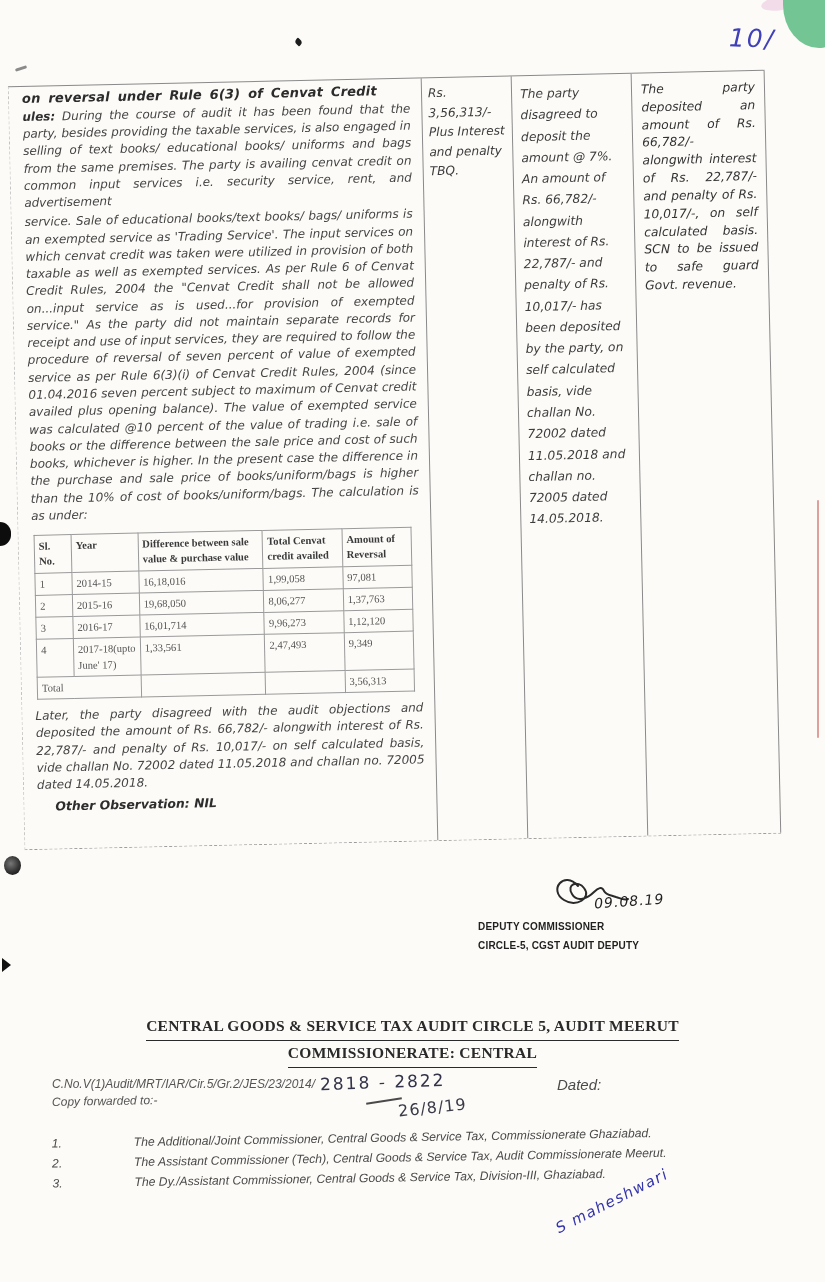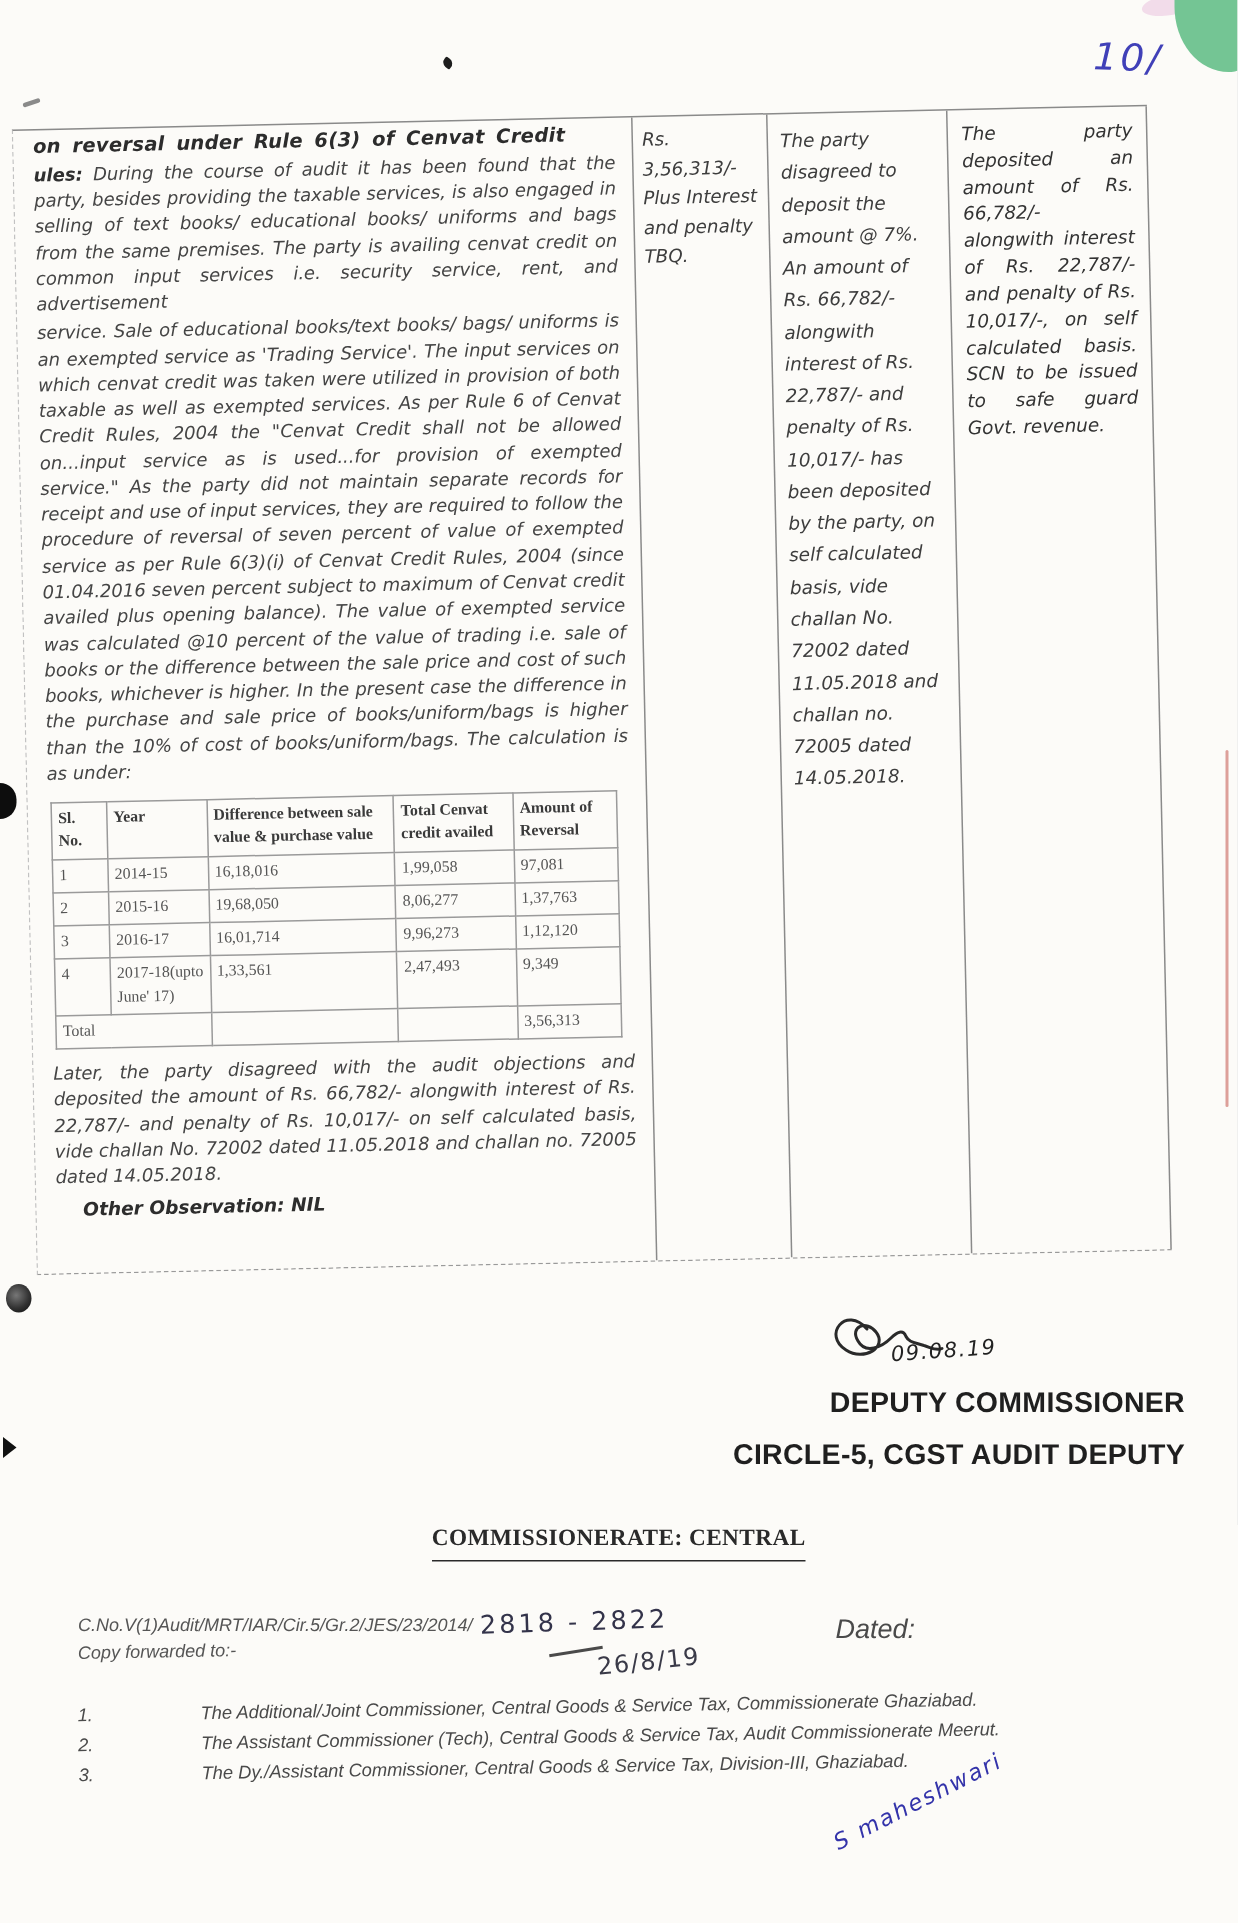--- a/index.html
+++ b/index.html
@@ -44,32 +44,32 @@
   table.calc{border-collapse:collapse;margin:10px 2px 8px 2px;width:378px;
       font-family:"Liberation Serif",serif;font-style:normal;color:#555;}
   table.calc th,table.calc td{border:1px solid #9a9a9a;padding:3px 4px;vertical-align:top;
       font-size:10.6px;text-align:left;}
   table.calc th{font-weight:bold;color:#3a3a3a;}
   .cw-sl{width:30px;} .cw-yr{width:62px;} .cw-diff{width:128px;} .cw-tot{width:76px;} .cw-amt{width:64px;}
   
   .sig-scribble{position:absolute;left:548px;top:864px;}
   .sig-date{position:absolute;left:594px;top:893px;font-family:"DejaVu Sans",sans-serif;
       font-style:italic;font-size:14px;color:#222;transform:rotate(-4deg);letter-spacing:1px;}
-  .officer-title{position:absolute;left:478px;top:918px;width:312px;text-align:right;
-      font-weight:bold;font-size:19px;color:#1f1f1f;line-height:1.85;letter-spacing:.2px;}
+  .officer-title{position:absolute;left:478px;top:918px;width:312px;text-align:left;
+      font-weight:bold;font-size:10px;color:#1f1f1f;line-height:1.85;letter-spacing:.2px;}
   
   .footer-heading{position:absolute;left:0;top:1014px;width:100%;text-align:center;
       font-family:"Liberation Serif",serif;font-weight:bold;font-size:15.5px;color:#2a2a2a;
       line-height:1.6;letter-spacing:.3px;}
   .footer-heading .u{border-bottom:1.6px solid #2a2a2a;padding-bottom:1px;display:inline-block;}
   .ref-line{position:absolute;left:52px;top:1072px;width:720px;font-size:12px;font-style:italic;
       color:#555;}
   .ref-hand{display:inline-block;font-family:"DejaVu Sans",sans-serif;font-size:17px;
       font-style:normal;color:#33334a;letter-spacing:2px;transform:rotate(-2deg);margin-left:5px;}
-  .dated-label{position:absolute;left:505px;top:4px;font-size:18px;font-style:italic;color:#4a4a4a;}
+  .dated-label{position:absolute;left:505px;top:4px;font-size:15px;font-style:italic;color:#4a4a4a;}
   .copy-label{position:absolute;left:52px;top:1094px;font-size:12px;font-style:italic;color:#555;
       transform:rotate(-1deg);}
   .dash-mark{position:absolute;left:366px;top:1100px;width:36px;height:2px;background:#4a4a4a;
       transform:rotate(-9deg);}
   .hand-date{position:absolute;left:398px;top:1098px;font-family:"DejaVu Sans",sans-serif;
       font-size:16px;color:#3a3a48;transform:rotate(-6deg);letter-spacing:1px;}
   .recipients{position:absolute;left:52px;top:1128px;width:750px;transform:rotate(-1deg);}
   .recipient{display:flex;font-size:12.2px;font-style:italic;color:#4a4a4a;line-height:1.62;}
   .recipient .no{width:82px;flex:none;}
   .bottom-sig{position:absolute;left:550px;top:1192px;font-family:"DejaVu Sans",sans-serif;
@@ -163,20 +163,21 @@
   <svg class="sig-scribble" width="110" height="50" viewBox="0 0 110 50">
     <path d="M30,22 c-14,-16 -30,4 -14,14 c12,8 28,-2 20,-12 c-6,-8 -18,-4 -12,6 c5,9 16,4 22,-2 c4,-4 8,-6 10,-1 c2,4 6,4 12,6 c4,1 8,4 12,2" fill="none" stroke="#2a2a2a" stroke-width="2" stroke-linecap="round"></path>
   </svg>
   <div class="sig-date">09.08.19</div>
   <div class="officer-title">
     <div>DEPUTY COMMISSIONER</div>
     <div>CIRCLE-5, CGST AUDIT DEPUTY</div>
   </div>
 
   <div class="footer-heading">
+    <div><span class="u">CENTRAL GOODS &amp; SERVICE TAX AUDIT CIRCLE 5, AUDIT MEERUT</span></div>
     <div><span class="u">COMMISSIONERATE: CENTRAL</span></div>
   </div>
 
   <div class="ref-line">
     <span>C.No.V(1)Audit/MRT/IAR/Cir.5/Gr.2/JES/23/2014/</span><span class="ref-hand">2818 - 2822</span>
     <span class="dated-label">Dated:</span>
   </div>
   <div class="copy-label">Copy forwarded to:-</div>
   <div class="dash-mark"></div>
   <div class="hand-date">26/8/19</div>

